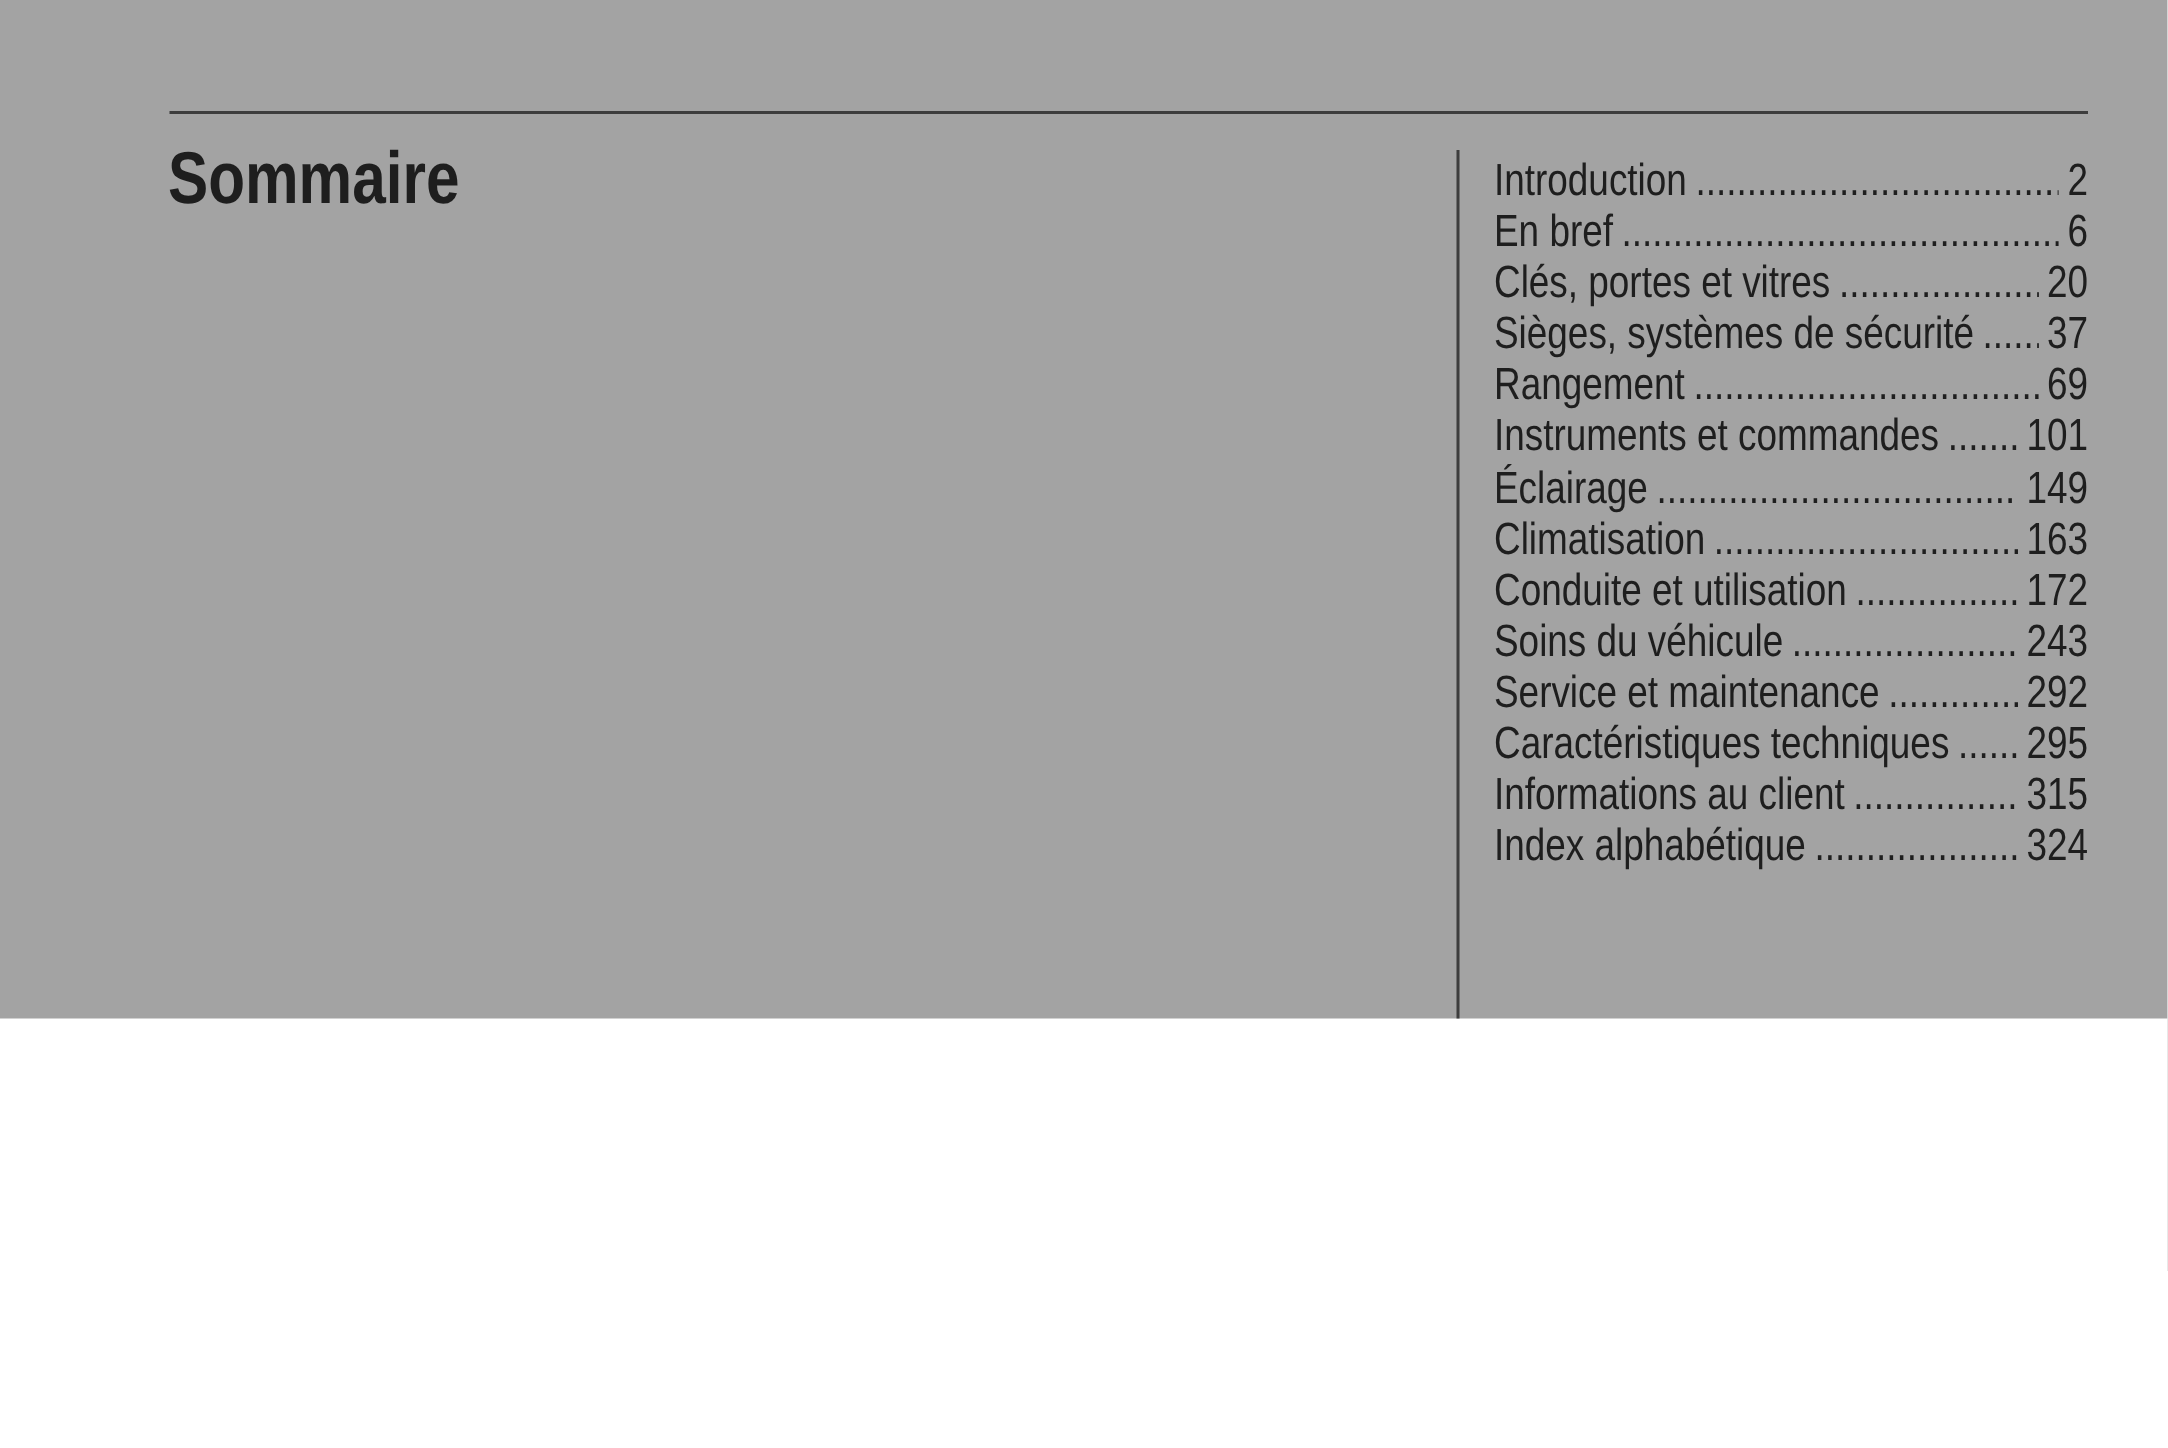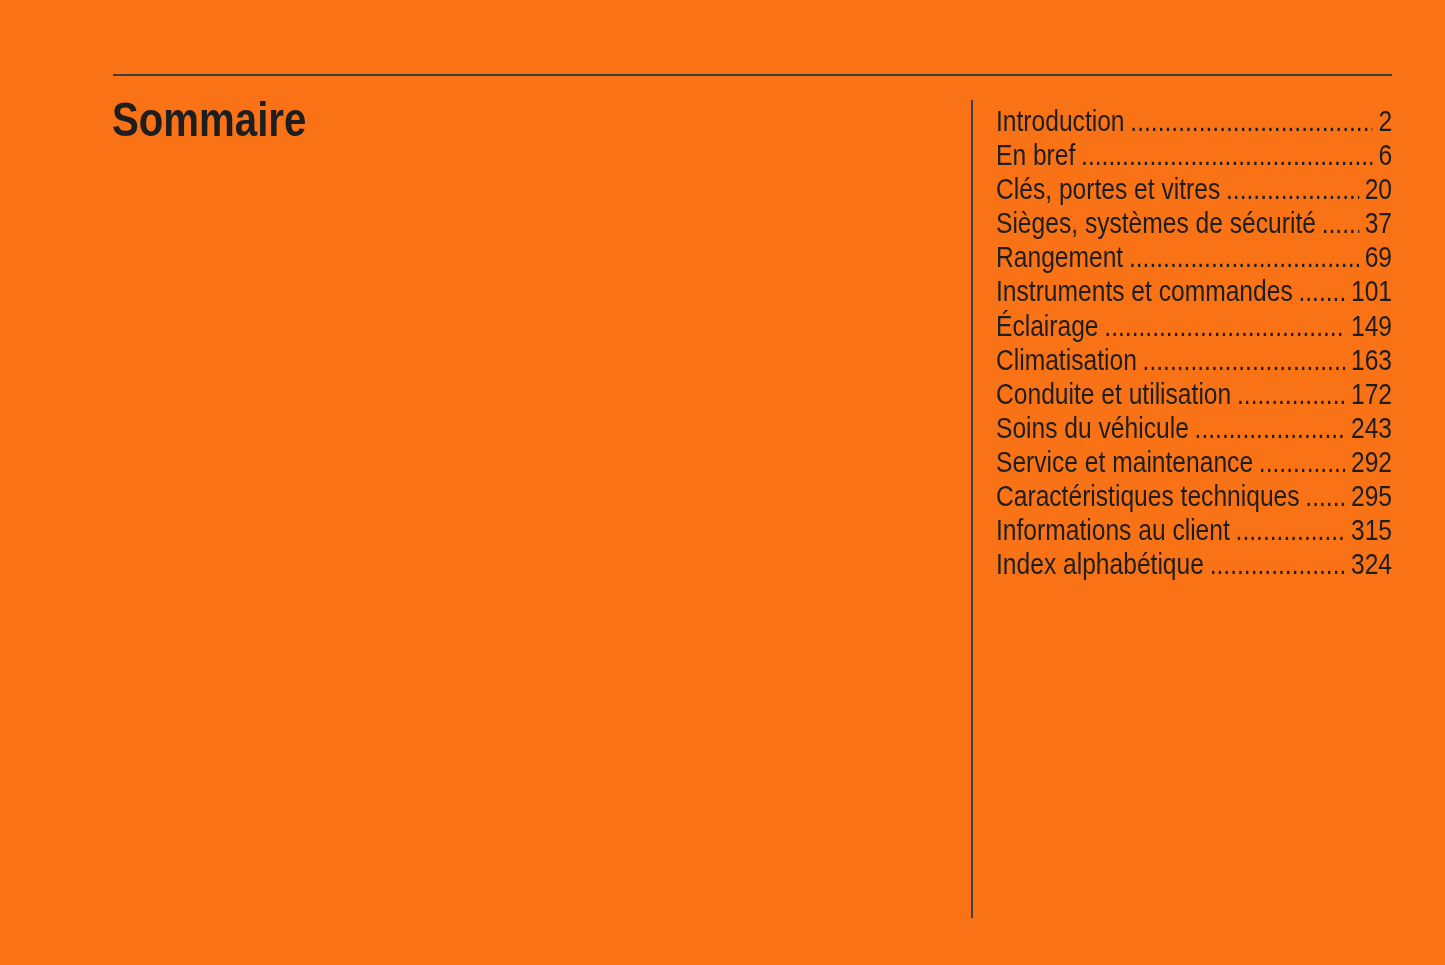--- a/index.html
+++ b/index.html
@@ -10,22 +10,22 @@
   body {
     width: 1445px;
     height: 965px;
     font-family: "Liberation Sans", "DejaVu Sans", sans-serif;
     color: #1e1e1e;
     -webkit-font-smoothing: antialiased;
   }
   .page {
     position: relative;
     width: 1445px;
-    height: 965px;
-    background: #f97316;
+    height: 679px;
+    background: #a3a3a3;
     overflow: hidden;
   }
   .top-rule {
     position: absolute;
     left: 113px;
     top: 74px;
     width: 1279px;
     height: 2px;
     background: #3d3d3d;
   }

